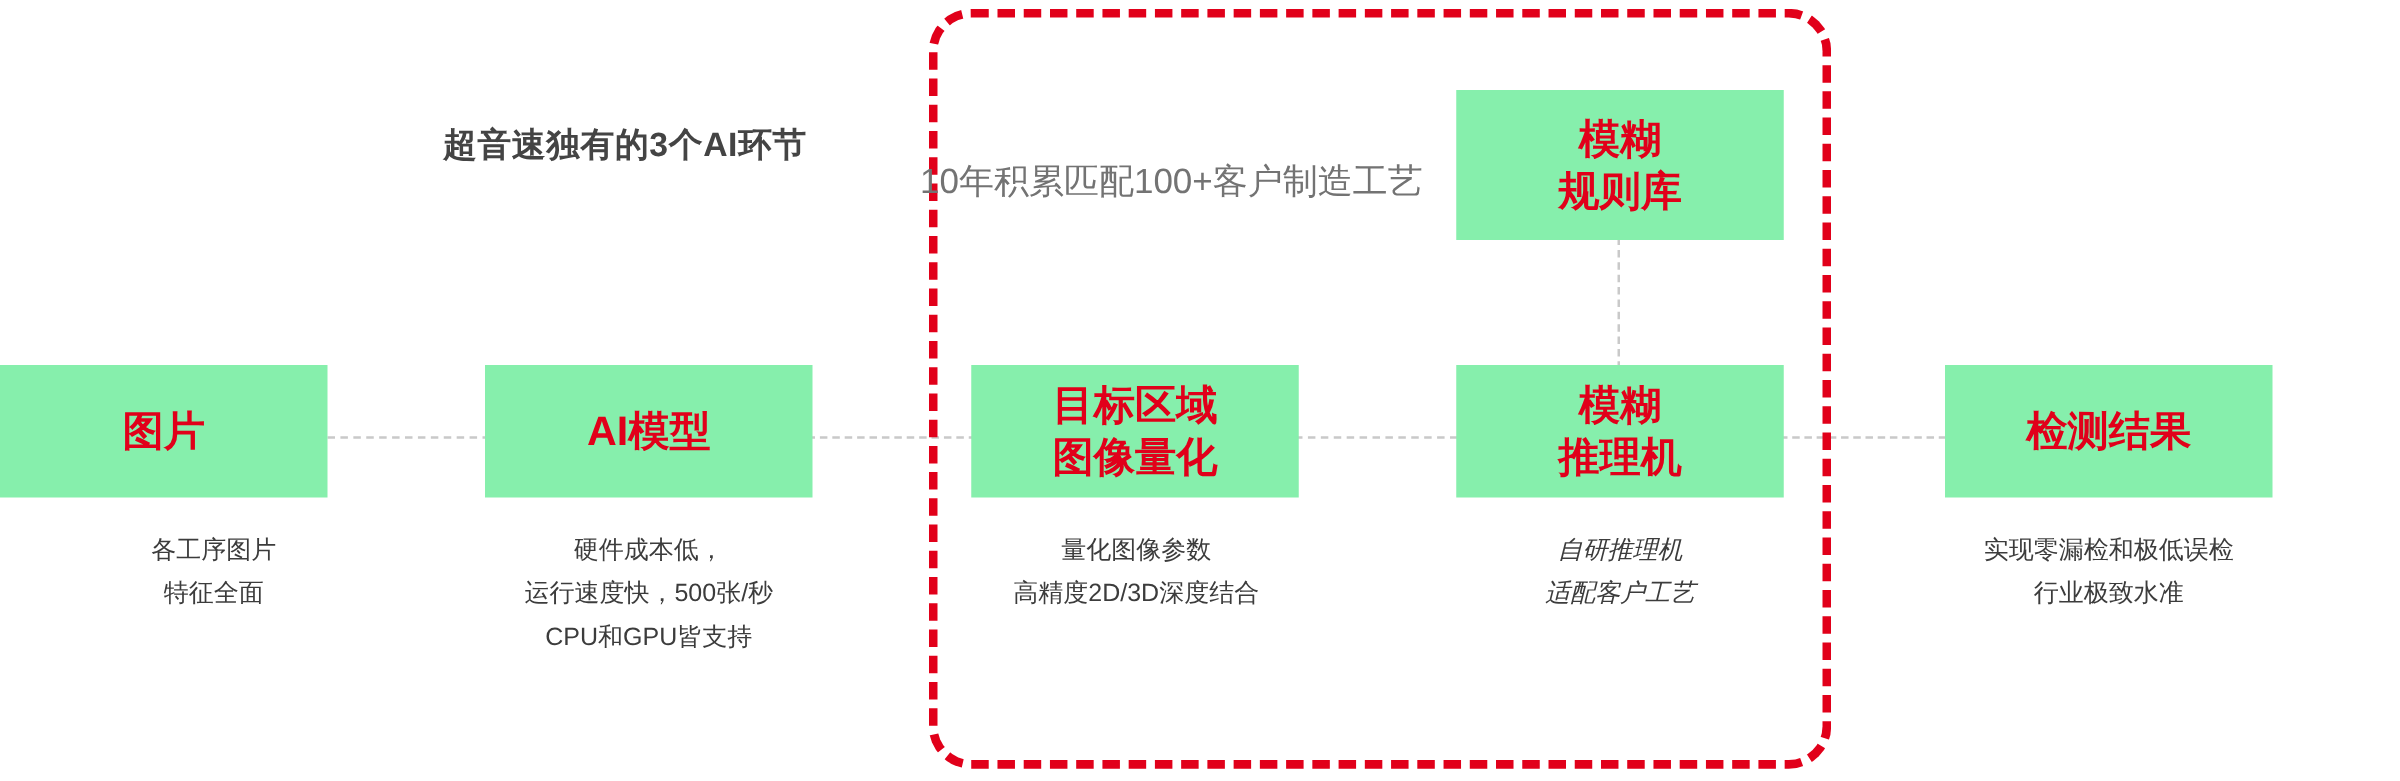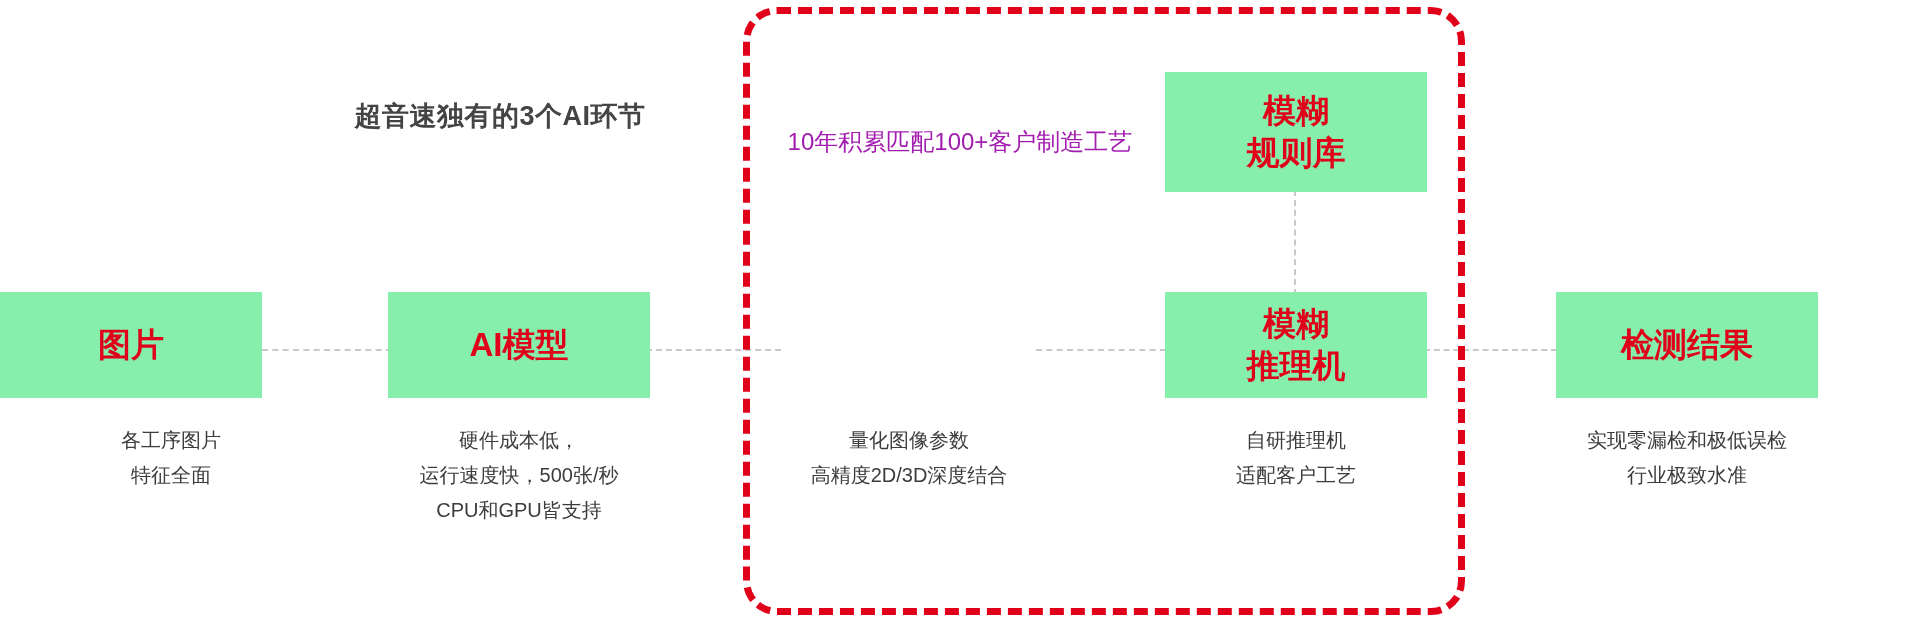--- a/index.html
+++ b/index.html
@@ -34,25 +34,25 @@
     font-weight:bold;
     color:#444444;
     letter-spacing:0.5px;
     white-space:nowrap;
     z-index:4;
   }
 
   
   .note{
     position:absolute;
-    left:770px;top:126px;
+    left:736px;top:126px;
     width:380px;
     text-align:center;
-    font-size:24px;
-    color:#a21caf;
+    font-size:28px;
+    color:#737373;
     white-space:nowrap;
     z-index:4;
   }
 
   
   .conn-h{
     position:absolute;
     height:0;
     border-top:2px dashed #c9c9c9;
     z-index:0;
@@ -114,33 +114,37 @@
   <div class="caption" style="left:0px;top:423px;width:262px;padding-left:40px;">各工序图片
 特征全面</div>
 
   <div class="node" style="left:388px;top:292px;width:262px;height:106px;">
     <span class="node-label">AI模型</span>
   </div>
   <div class="caption" style="left:358px;top:423px;width:322px;">硬件成本低，
 运行速度快，500张/秒
 CPU和GPU皆支持</div>
 
+  <div class="node" style="left:777px;top:292px;width:262px;height:106px;">
+    <span class="node-label">目标区域
+图像量化</span>
+  </div>
   <div class="caption" style="left:748px;top:423px;width:322px;">量化图像参数
 高精度2D/3D深度结合</div>
 
   <div class="node" style="left:1165px;top:72px;width:262px;height:120px;">
     <span class="node-label">模糊
 规则库</span>
   </div>
 
   <div class="node" style="left:1165px;top:292px;width:262px;height:106px;">
     <span class="node-label">模糊
 推理机</span>
   </div>
-  <div class="caption" style="left:1135px;top:423px;width:322px;">自研推理机
+  <div class="caption" style="left:1135px;top:423px;width:322px;font-style:italic;">自研推理机
 适配客户工艺</div>
 
   <div class="node" style="left:1556px;top:292px;width:262px;height:106px;">
     <span class="node-label">检测结果</span>
   </div>
   <div class="caption" style="left:1526px;top:423px;width:322px;">实现零漏检和极低误检
 行业极致水准</div>
 
 </div>
 

